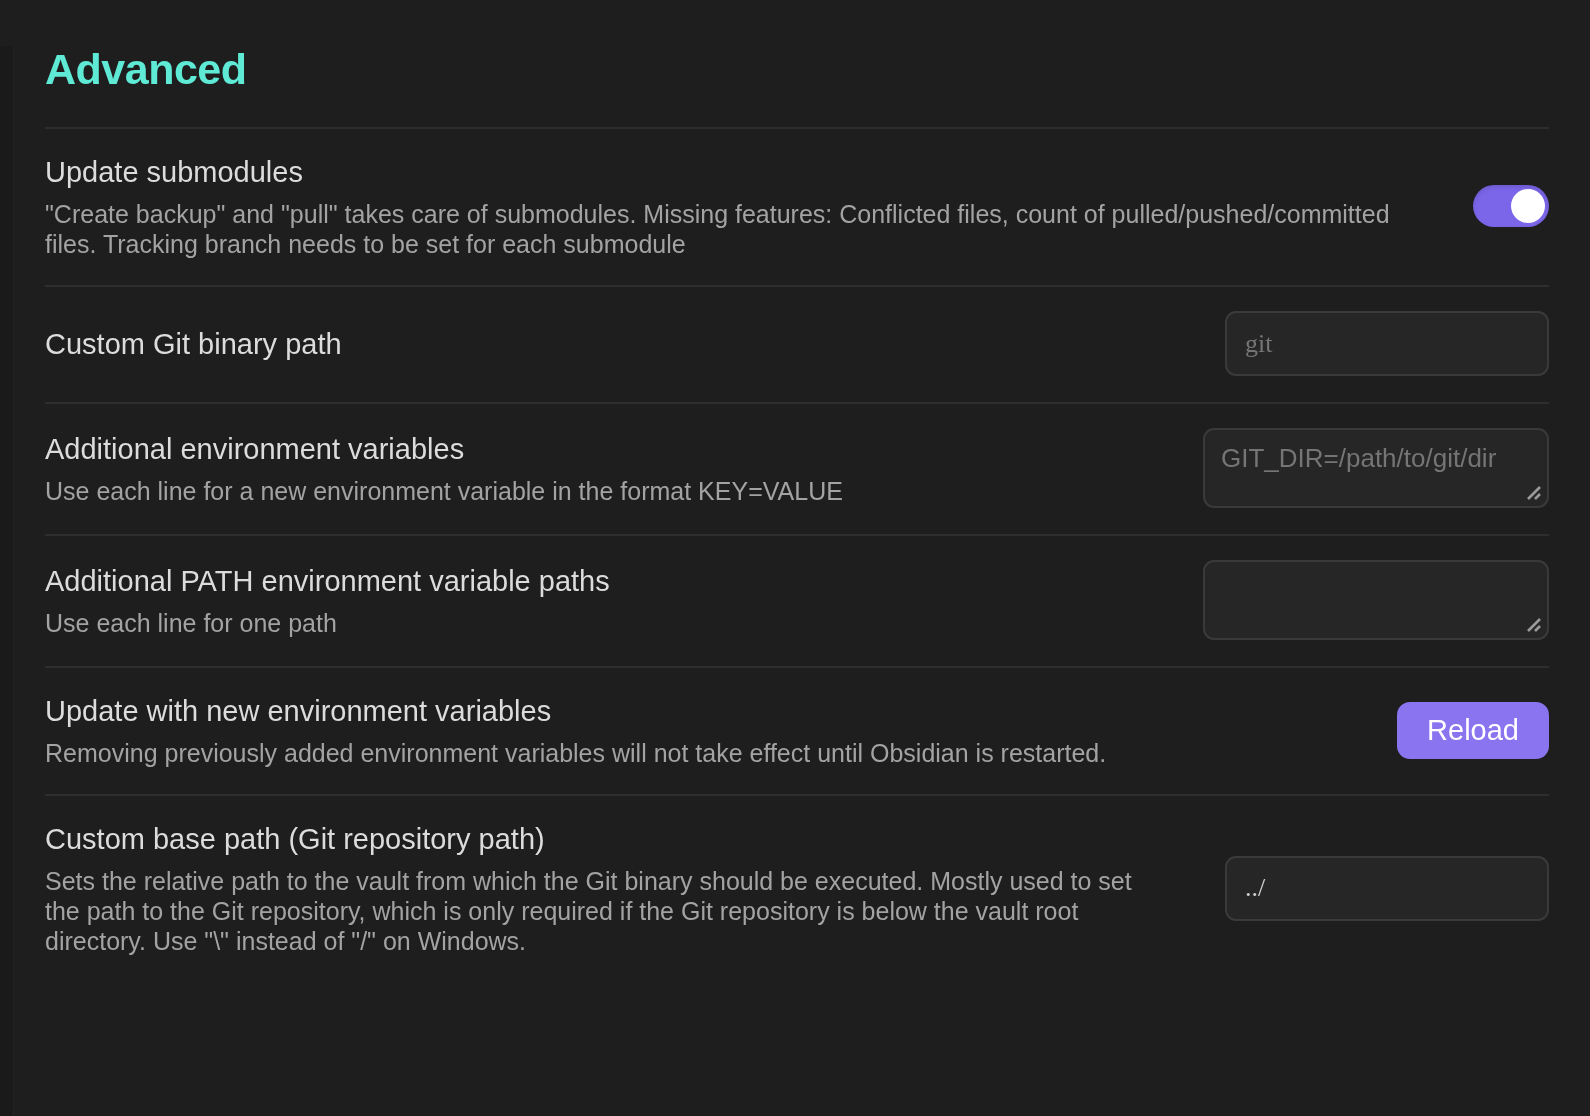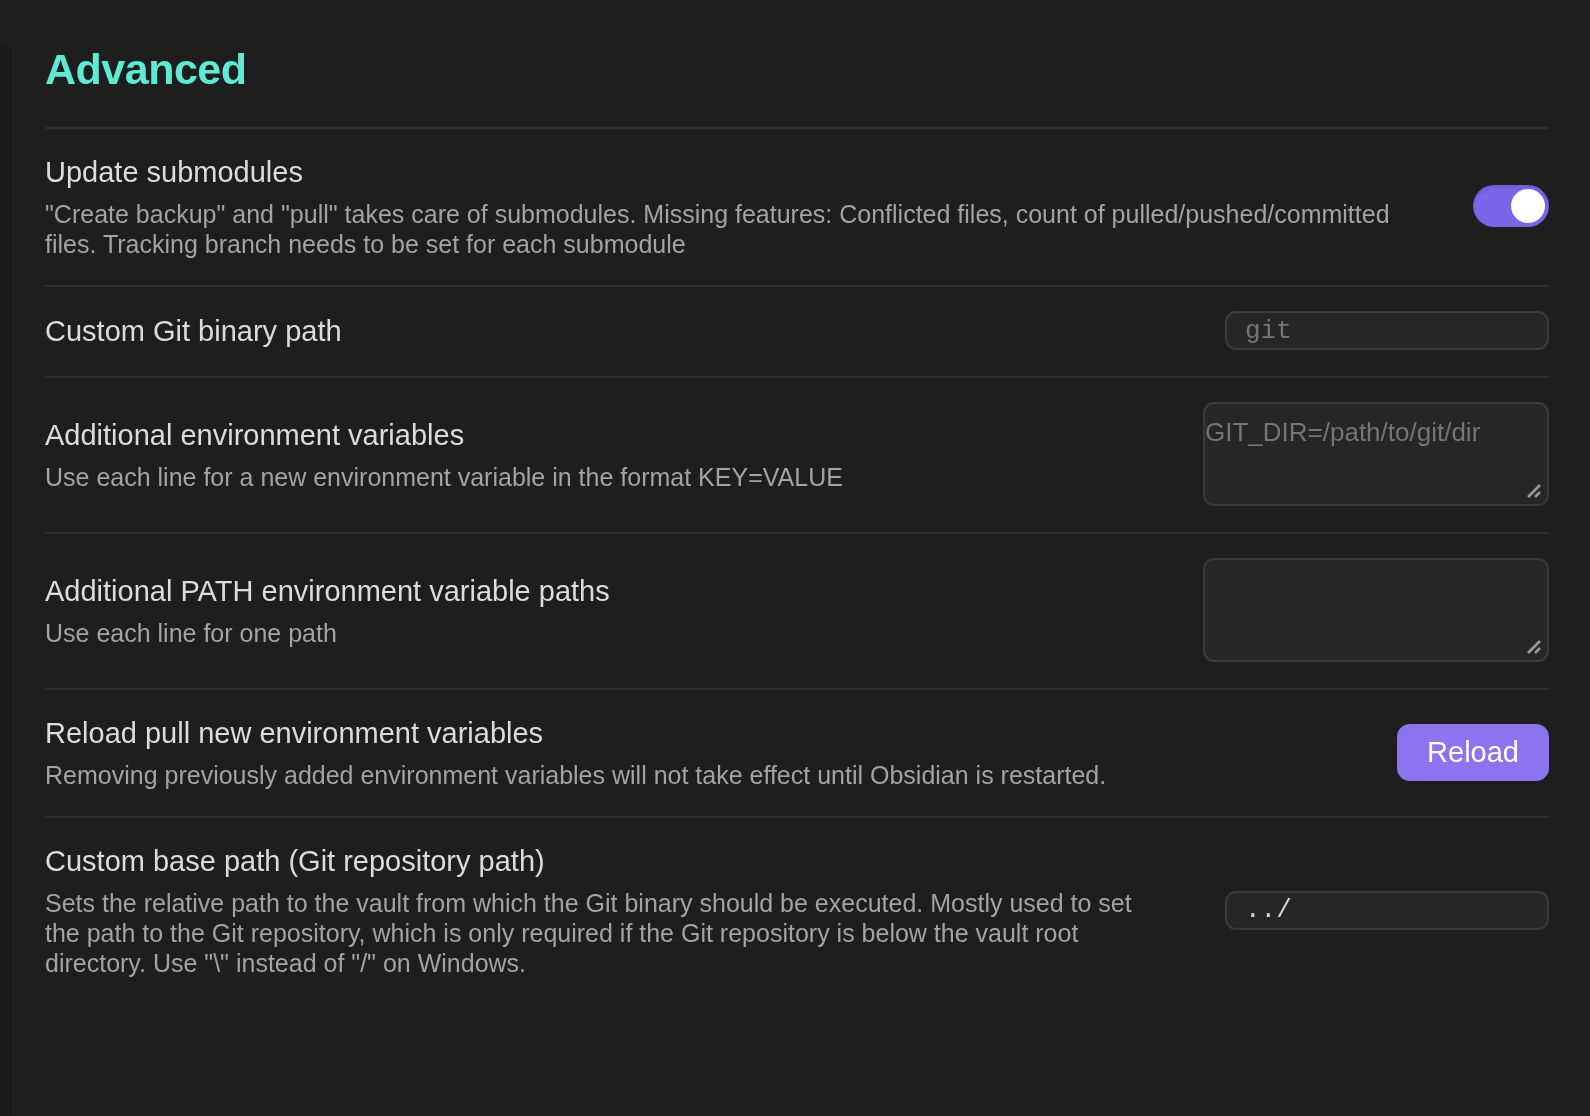--- a/index.html
+++ b/index.html
@@ -84,45 +84,45 @@
     right: 4px;
     width: 34px;
     height: 34px;
     border-radius: 50%;
     background: #ffffff;
   }
   
   .text-input {
     box-sizing: border-box;
     width: 324px;
-    height: 39px;
+    height: 65px;
     background: #262626;
     border: 2px solid #3a3a3a;
     border-radius: 11px;
     color: #d4d4d4;
-    font-family: Liberation Mono, monospace;
+    font-family: Liberation Serif, serif;
     font-size: 26px;
     padding: 12px 18px;
     outline: none;
   }
   .text-input::placeholder { color: #757575; opacity: 1; }
   
   .textarea-wrap { position: relative; }
   .env-textarea {
     box-sizing: border-box;
     width: 346px;
-    height: 104px;
+    height: 80px;
     background: #262626;
     border: 2px solid #3a3a3a;
     border-radius: 11px;
     color: #d4d4d4;
     font-family: "Liberation Sans", sans-serif;
     font-size: 26px;
     line-height: 32px;
-    padding: 12px 0;
+    padding: 12px 16px;
     resize: none;
     outline: none;
     display: block;
   }
   .env-textarea::placeholder { color: #757575; opacity: 1; }
   .resize-grip {
     position: absolute;
     right: 7px;
     bottom: 7px;
     width: 22px;
@@ -205,21 +205,21 @@
           <svg class="resize-grip" viewBox="0 0 22 22">
             <path d="M20 8 L8 20" stroke="#9a9a9a" stroke-width="2.6" fill="none"></path>
             <path d="M20 15 L15 20" stroke="#9a9a9a" stroke-width="2.6" fill="none"></path>
           </svg>
         </div>
       </div>
     </div>
 
     <div class="setting-item">
       <div class="setting-info">
-        <div class="setting-name">Reload pull new environment variables</div>
+        <div class="setting-name">Update with new environment variables</div>
         <div class="setting-desc">Removing previously added environment variables will not take effect until Obsidian is restarted.</div>
       </div>
       <div class="setting-control">
         <button class="accent-button">Reload</button>
       </div>
     </div>
 
     <div class="setting-item">
       <div class="setting-info">
         <div class="setting-name">Custom base path (Git repository path)</div>

